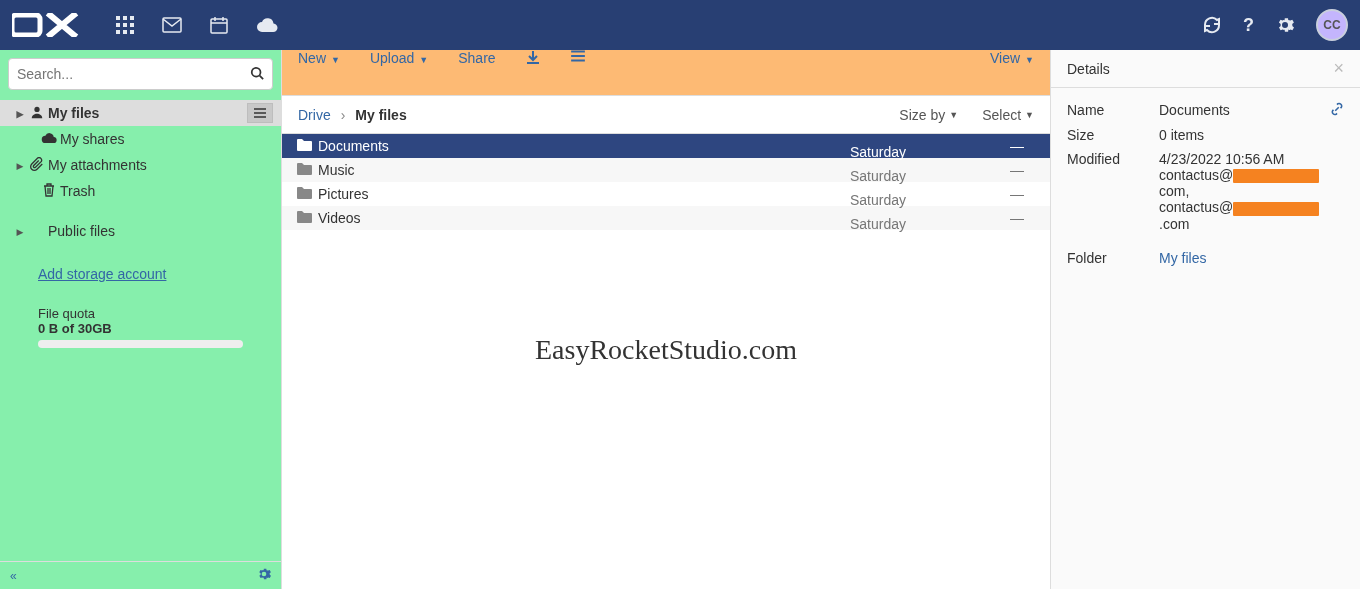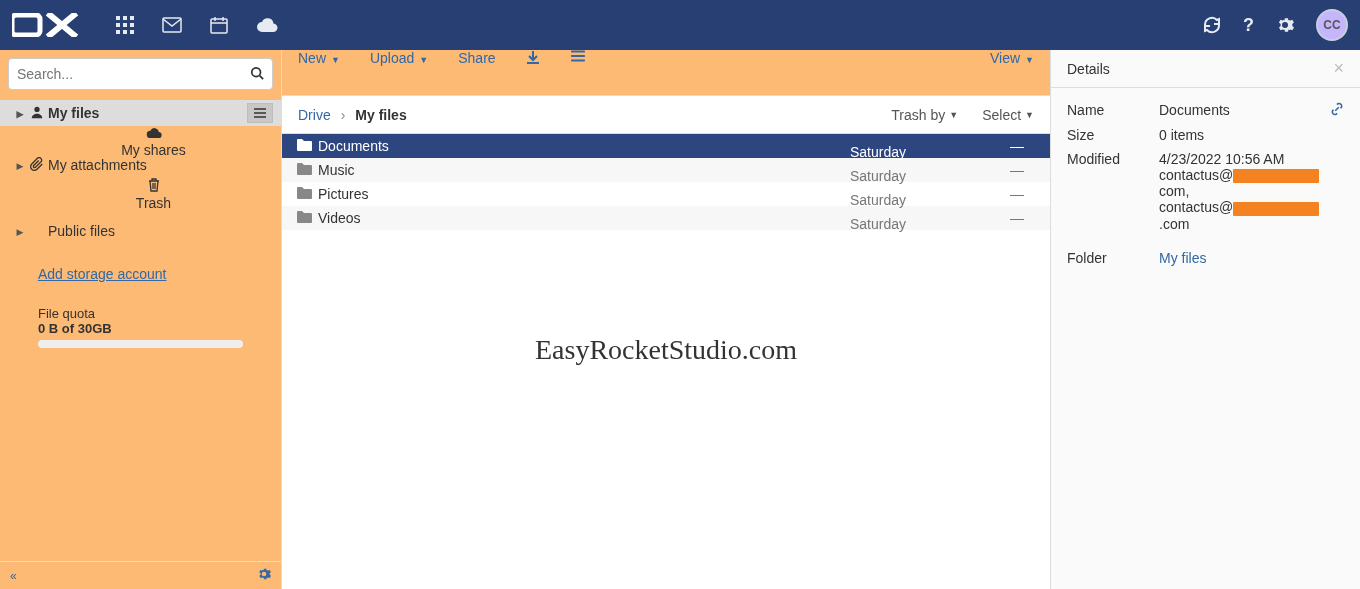--- a/index.html
+++ b/index.html
@@ -23,35 +23,35 @@
     padding: 0 12px;
   }
   .logo { width: 70px; display: flex; align-items: center; }
   .logo svg { display:block; }
   .topbar-icons-left { display: flex; gap: 28px; margin-left: 34px; }
   .topbar-icons-left .ico, .topbar-icons-right .ico { font-size: 18px; cursor: pointer; display:flex; align-items:center; color:#e6eaf1;}
   .topbar-icons-right { margin-left: auto; display: flex; align-items: center; gap: 22px; }
   .avatar { width: 32px; height: 32px; border-radius: 50%; background: #c4b5fd; color: #555; display:flex; align-items:center; justify-content:center; font-size:12px; font-weight:600; cursor:pointer; border:2px solid #c9cfdd;}
   
   .main { position: absolute; top: 50px; bottom: 0; left: 0; right: 0; display: flex; }
-  .sidebar { width: 282px; border-right: 1px solid var(--ox-border); display:flex; flex-direction:column; background:#fdba74;}
+  .sidebar { width: 282px; border-right: 1px solid var(--ox-border); display:flex; flex-direction:column; background:#86efac;}
   .content { flex:1; display:flex; flex-direction:column; min-width:0;}
   .details { width: 310px; border-left:1px solid var(--ox-border); background:#fafafa; }
   
   .search-wrap { padding:8px; }
   .search-box { display:flex; align-items:center; border:1px solid #ccc; border-radius:4px; height:32px; padding:0 8px; background:#fff;}
   .search-box input { flex:1; border:none; outline:none; font-size:14px; }
   .search-box .sico { color:#555; }
   .tree { padding-top:2px; font-size:14px; }
   .tree-row { display:flex; align-items:center; height:26px; padding-left:14px; cursor:pointer; }
   .tree-row .caret { width:12px; color:#555; font-size:10px; text-align:center;}
   .tree-row .ticon { width:22px; text-align:center; color:#333; }
   .tree-row.selected { background:#ddd; font-weight:700; }
   .tree-row.selected .menu-btn { width:26px; height:20px; background:#c8c8c8; border:1px solid #bdbdbd; margin-left:auto; margin-right:8px; display:flex; align-items:center; justify-content:center; color:#333; }
-  .tree-row.sub { padding-left:26px;flex-direction:column; }
+  .tree-row.sub { padding-left:26px; }
   .tree-sep { height:14px; }
   .add-account { color: var(--ox-link); text-decoration: underline; padding-left:38px; margin-top:22px; cursor:pointer; display:block;}
   .quota { padding:24px 0 0 38px; font-size:13px; }
   .quota-bar { margin:4px 38px 0 38px; height:8px; background:#eee; border-radius:4px; }
   .sidebar-bottom { margin-top:auto; border-top:1px solid var(--ox-border); height:28px; display:flex; align-items:center; padding:0 10px; color:var(--ox-link);}
   .sidebar-bottom .right-ico { margin-left:auto; }
   
   .toolbar { height:46px; border-bottom:1px solid var(--ox-border); display:flex; align-items:flex-start; padding:0 16px; gap:30px; background:#fdba74;}
   .toolbar a { color: var(--ox-link); text-decoration:none; cursor:pointer; display:flex; align-items:center; gap:5px;}
   .toolbar .right { margin-left:auto; }
@@ -257,21 +257,21 @@
           <span class="caret-down"></span>
         </a>
     </div>
 
     <div class="crumb-row">
       <span class="crumb-link">Drive</span>
       <span class="crumb-sep">›</span>
       <span class="crumb-cur">My files</span>
       <div class="crumb-right">
         <span>
-            <span>Trash by</span>
+            <span>Size by</span>
             <span class="caret-down"></span>
           </span>
         <span>
             <span>Select</span>
             <span class="caret-down"></span>
           </span>
       </div>
     </div>
 
     <div class="file-list" id="file-list">

